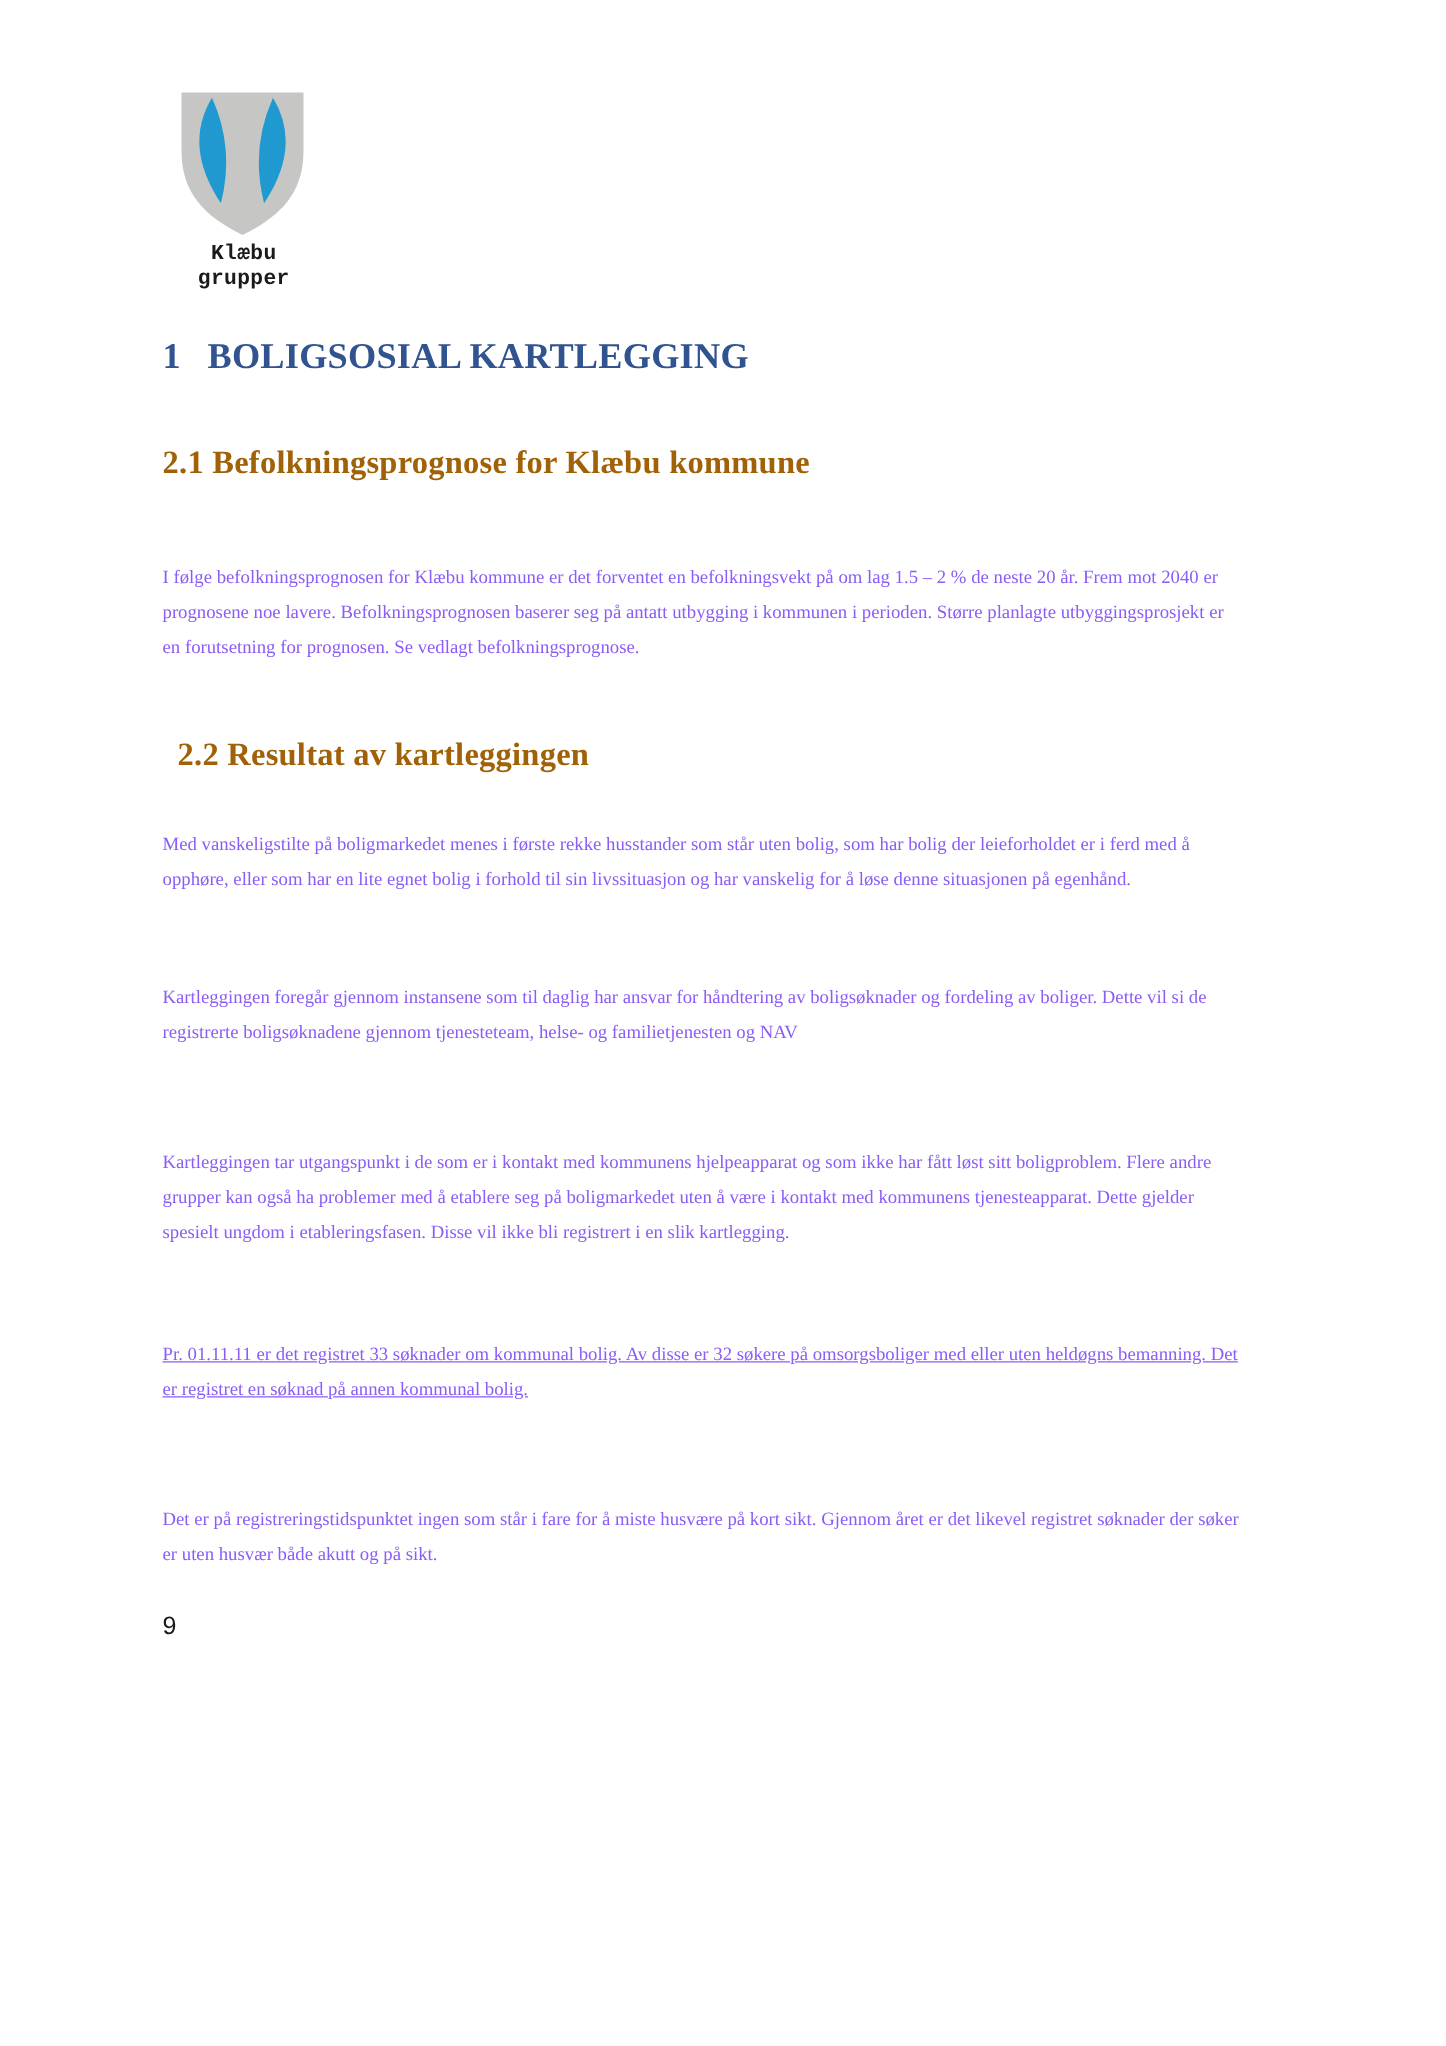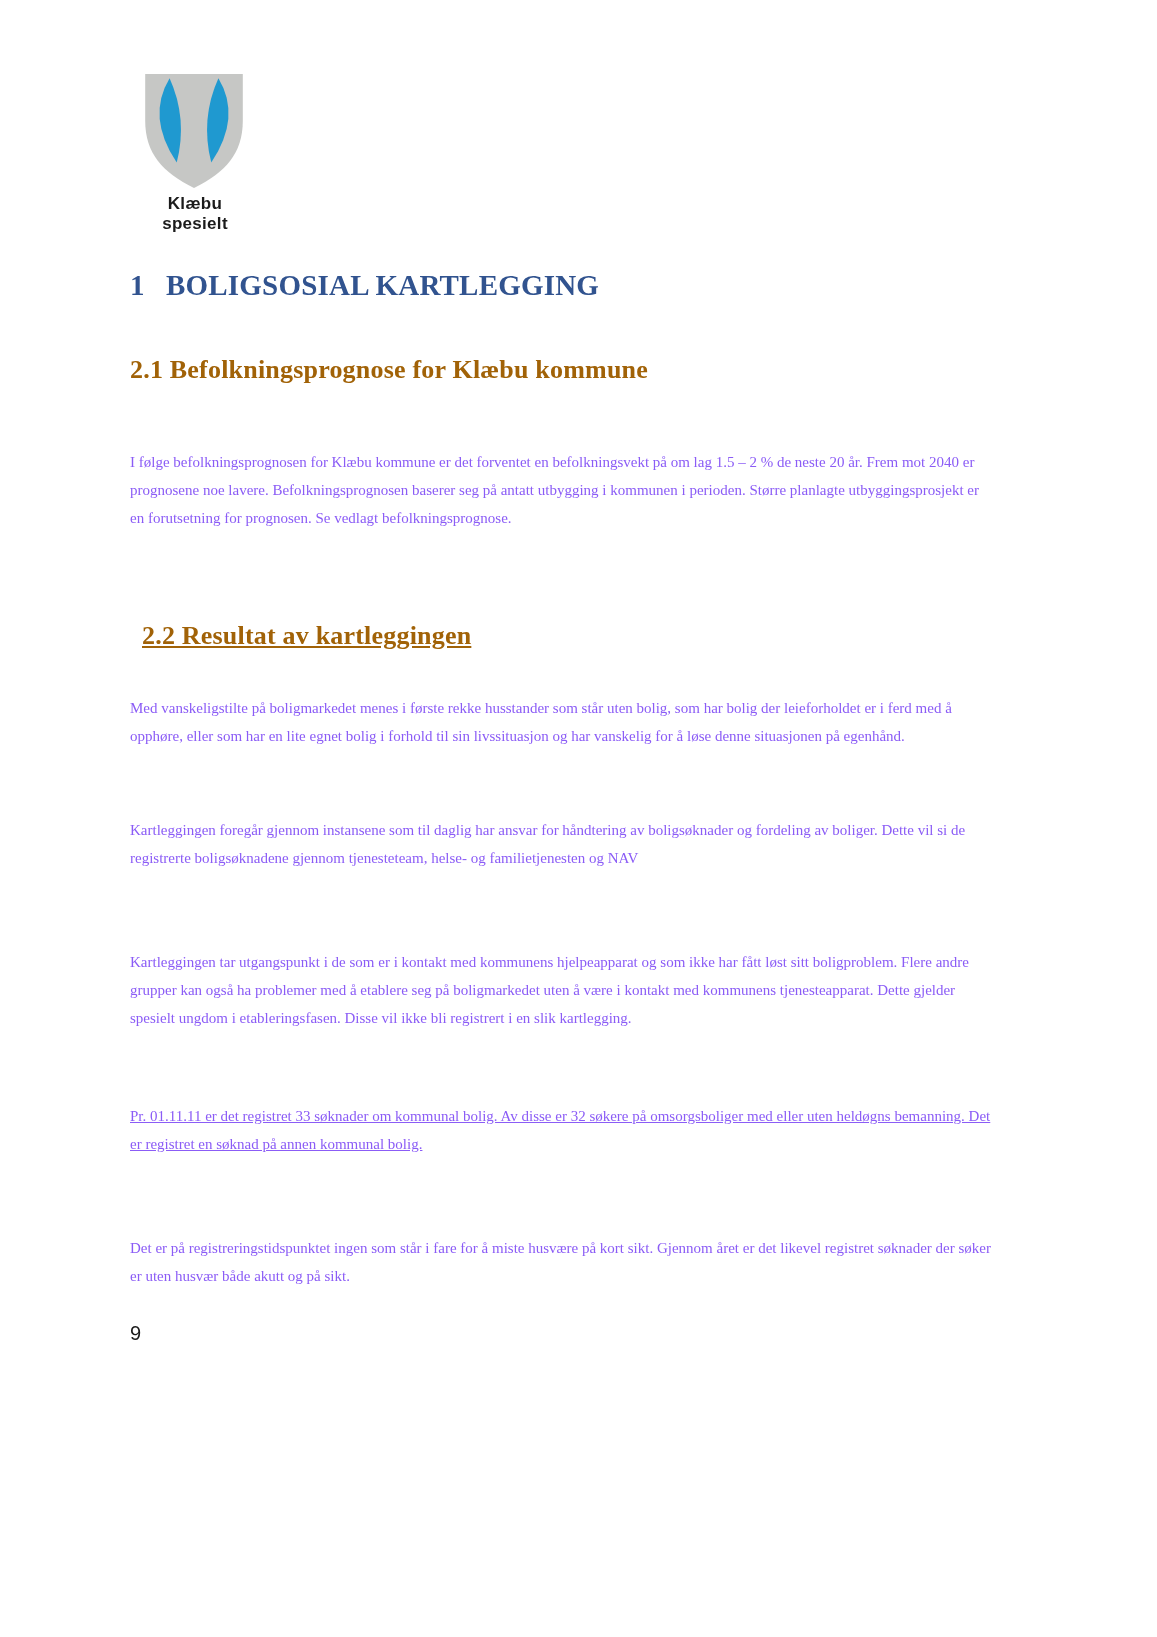--- a/index.html
+++ b/index.html
@@ -19,21 +19,21 @@
     background: #ffffff;
   }
   .logo {
     margin: 70px 0 0 8px;
     width: 114px;
   }
   .logo svg { display: block; }
   .logo-text {
     margin-top: 2px;
     text-align: center;
-    font-family: Liberation Sans, sans-serif;
+    font-family: Liberation Mono, monospace;
     font-weight: bold;
     font-size: 17px;
     line-height: 20px;
     color: #1b1b1b;
     letter-spacing: 0.3px;
   }
   h1.doc-title {
     margin: 34px 0 0 0;
     font-size: 29px;
     line-height: 34px;
@@ -45,21 +45,21 @@
   .h1-num { width: 36px; flex: 0 0 auto; }
   h2.sec {
     margin: 0;
     font-size: 26px;
     line-height: 32px;
     font-weight: bold;
     color: #a16207;
     letter-spacing: 0.2px;
   }
   #h2-1 { margin-top: 52px; }
-  #h2-2 { margin-top: 88px; margin-left: 12px; text-decoration: underline; }
+  #h2-2 { margin-top: 56px; margin-left: 12px; }
   p.body-p {
     margin: 0;
     font-size: 15px;
     line-height: 28px;
     max-width: 862px;
     color: #8b5cf6;
   }
   #p1 { margin-top: 62px; }
   #p2 { margin-top: 42px; }
   #p3 { margin-top: 66px; }
@@ -79,21 +79,21 @@
 <div class="page">
 
   <div class="logo">
     <svg width="112" height="122" viewBox="0 0 110 120" xmlns="http://www.w3.org/2000/svg">
       <path d="M7,4 L103,4 L103,50 C103,82 86,101 55,116 C24,101 7,82 7,50 Z" fill="#c6c7c5"></path>
       <path d="M31,8 Q8,46 38,91 Q49,48 31,8 Z" fill="#1f99d0"></path>
       <path d="M79,8 Q102,46 72,91 Q61,48 79,8 Z" fill="#1f99d0"></path>
     </svg>
     <div class="logo-text">
       <div>Klæbu</div>
-      <div>spesielt</div>
+      <div>grupper</div>
     </div>
   </div>
 
   <h1 class="doc-title">
     <span class="h1-num">1</span>
     <span>BOLIGSOSIAL KARTLEGGING</span>
   </h1>
 
   <h2 class="sec" id="h2-1">2.1 Befolkningsprognose for Klæbu kommune</h2>
 

